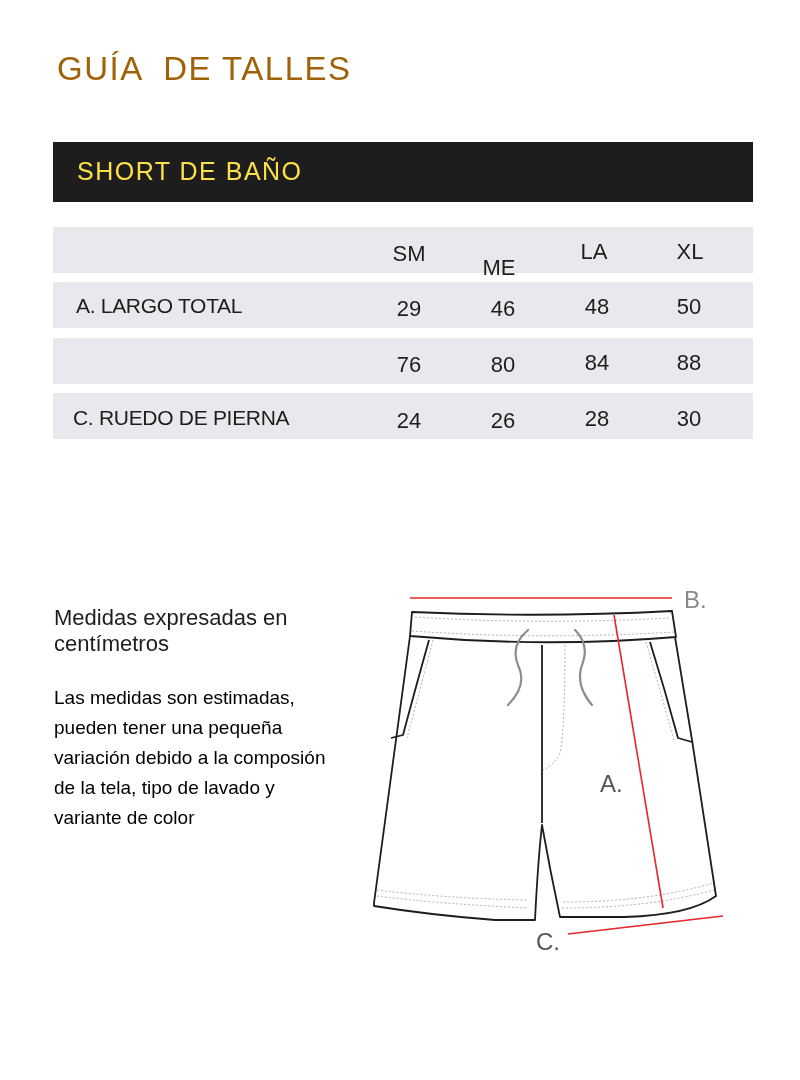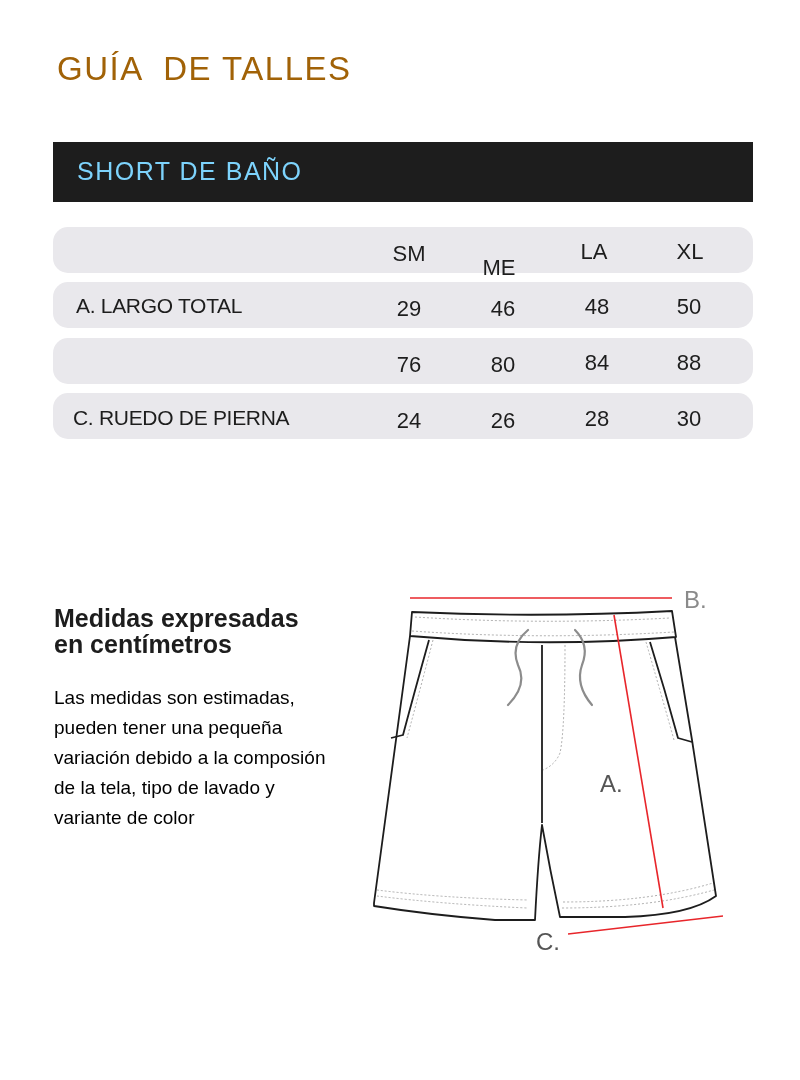--- a/index.html
+++ b/index.html
@@ -1,23 +1,23 @@
 <!DOCTYPE html>
 <html><head>
 <meta charset="utf-8">
 <style>
   html,body{margin:0;padding:0;}
   body{width:800px;height:1080px;background:#ffffff;position:relative;overflow:hidden;font-family:"Liberation Sans",sans-serif;color:#1d1d1d;}
   .title{position:absolute;left:57px;top:50px;font-size:33px;letter-spacing:1.5px;font-weight:400;color:#a16207;white-space:pre;}
   .banner{position:absolute;left:53px;top:142px;width:700px;height:60px;background:#1d1d1d;}
-  .banner span{position:absolute;left:24px;top:15px;font-size:25px;letter-spacing:1.5px;color:#7dd3fc;}
-  .row{position:absolute;left:53px;width:700px;height:46px;background:#e9e8ec;border-radius:15px;}
+  .banner span{position:absolute;left:24px;top:15px;font-size:25px;letter-spacing:1.5px;color:#fde047;}
+  .row{position:absolute;left:53px;width:700px;height:46px;background:#e9e8ec;}
   .cell{position:absolute;font-size:22px;color:#1d1d1d;transform:translateX(-50%);}
   .lbl{position:absolute;font-size:21px;color:#1d1d1d;letter-spacing:-0.3px;}
-  .note-h{position:absolute;left:54px;top:605px;width:280px;font-size:25px;font-weight:700;line-height:26px;}
+  .note-h{position:absolute;left:54px;top:605px;width:280px;font-size:22px;font-weight:400;line-height:26px;}
   .note-p{position:absolute;left:54px;top:683px;width:290px;font-size:19px;line-height:30px;color:#000000;}
   .diagram{position:absolute;left:360px;top:570px;}
 </style>
 </head>
 <body>
 
 <div class="title">GUÍA  DE TALLES</div>
 
 <div class="banner">
   <span>SHORT DE BAÑO</span>

